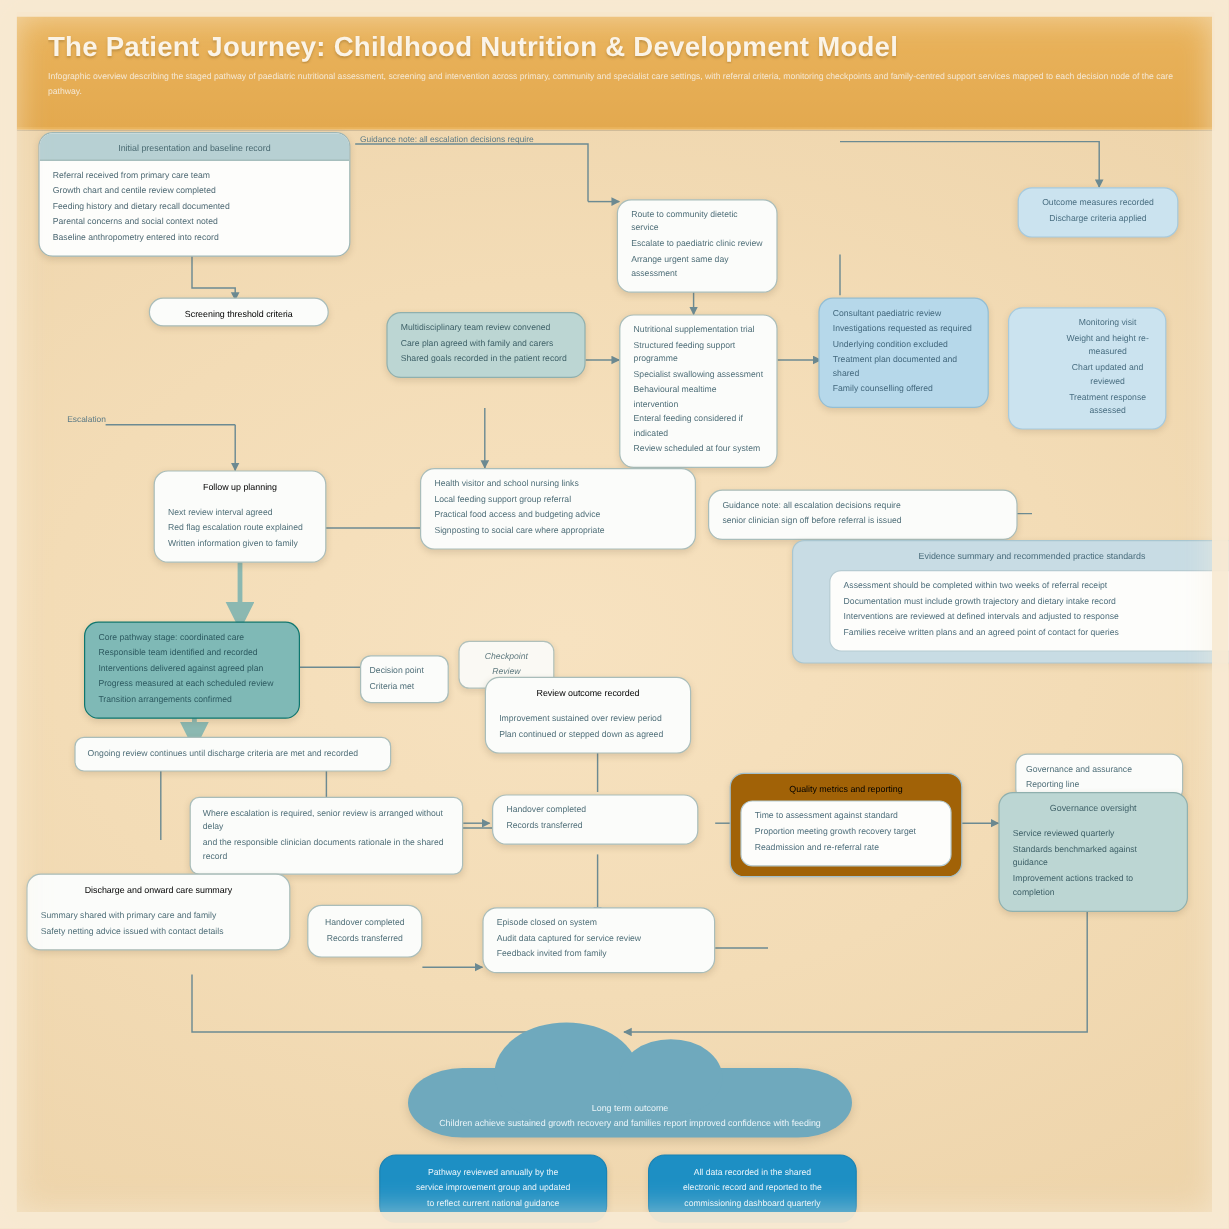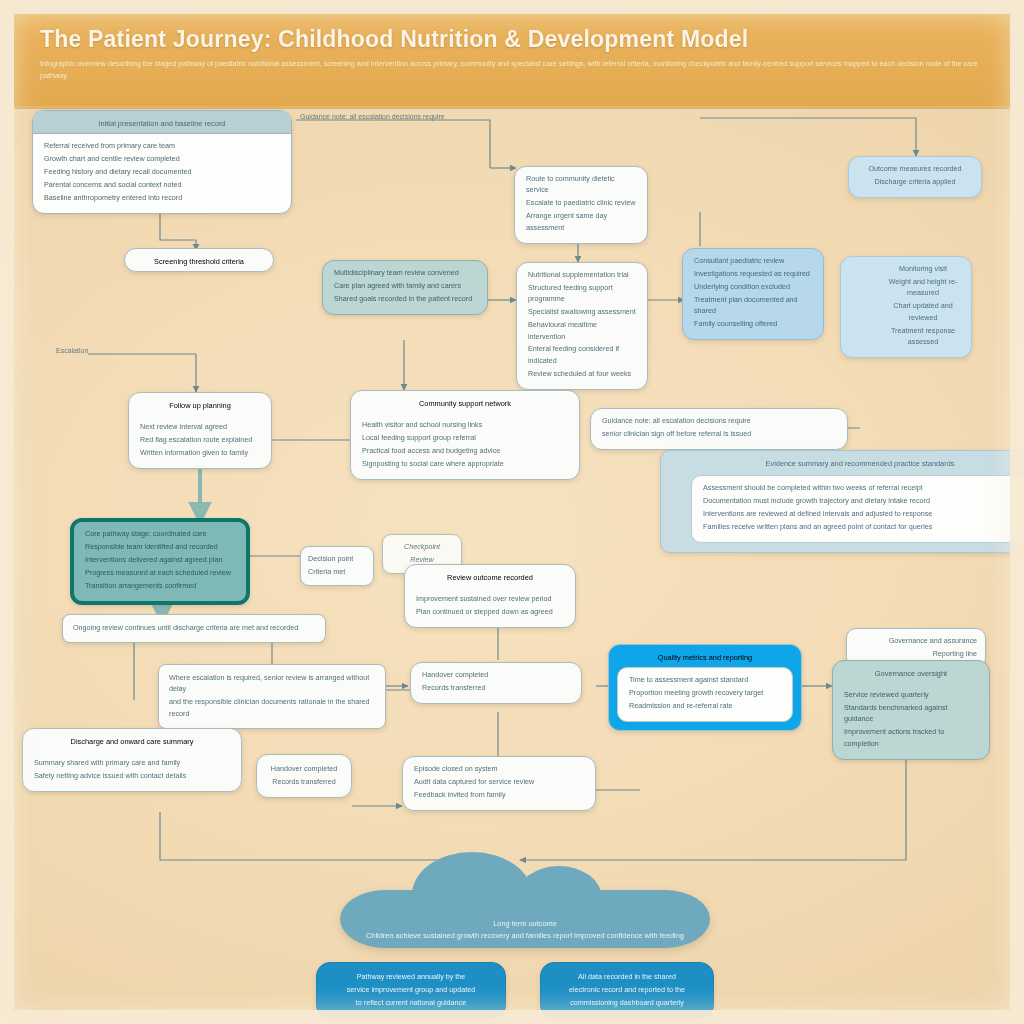--- a/index.html
+++ b/index.html
@@ -66,30 +66,30 @@
   .v-white .hd{background:#b7d0d3;color:#4a6a72;border-bottom:1px solid #9fb7b6;}
   .v-white .bd{color:#4f6a74;}
 
   .v-card{background:#fbfcfa;border:1px solid #a9bdba;}
   .v-card .bd{color:#51707a;}
 
   .v-teal{background:#bcd6d3;border:1px solid #8fb0ae;}
   .v-teal .bd{color:#3f6168;}
   .v-teal .hd{color:#3f6168;}
 
-  .v-tealdeep{background:#7fb9b6;border:4px solid #0f766e;}
+  .v-tealdeep{background:#7fb9b6;border:1px solid #0f766e;}
   .v-tealdeep .bd{color:#2d5a60;}
 
   .v-blue{background:#b6d8ea;border:1px solid #93bed4;}
   .v-blue .bd{color:#44697e;}
 
   .v-bluepale{background:#cbe3ef;border:1px solid #a6cade;}
   .v-bluepale .bd{color:#4a6f82;}
 
-  .v-slate{background:#0ea5e9;border:1px solid #a2bfcc;}
+  .v-slate{background:#a16207;border:1px solid #a2bfcc;}
   .v-slate .bd{color:#47697a;}
 
   .v-wide{background:#c8dce4;border:1px solid #a9c6d0;}
   .v-wide .hd{color:#4a6d7c;background:transparent;border:0;}
   .v-wide .bd{color:#4a6d7c;}
 
   .v-inner{background:#fdfdfb;border:1px solid #b6cbd2;border-radius:10px;}
   .v-inner .bd{color:#4f6f7c;}
 
   .v-brightblue{background:#1d8fc4;border:1px solid #1b83b4;}
@@ -215,21 +215,21 @@
     </span>
   </div>
 
   <div class="node v-card" style="left:516px;top:262px;width:132px;">
     <span class="bd">
       <span class="li">Nutritional supplementation trial</span>
       <span class="li">Structured feeding support programme</span>
       <span class="li">Specialist swallowing assessment</span>
       <span class="li">Behavioural mealtime intervention</span>
       <span class="li">Enteral feeding considered if indicated</span>
-      <span class="li">Review scheduled at four weeks</span>
+      <span class="li">Review scheduled at four system</span>
     </span>
   </div>
 
   <div class="node v-blue" style="left:682px;top:248px;width:142px;">
     <span class="bd">
       <span class="li">Consultant paediatric review</span>
       <span class="li">Investigations requested as required</span>
       <span class="li">Underlying condition excluded</span>
       <span class="li">Treatment plan documented and shared</span>
       <span class="li">Family counselling offered</span>
@@ -252,21 +252,20 @@
   <div class="node v-card" style="left:128px;top:392px;width:144px;">
     <span class="hd">Follow up planning</span>
     <span class="bd">
       <span class="li">Next review interval agreed</span>
       <span class="li">Red flag escalation route explained</span>
       <span class="li">Written information given to family</span>
     </span>
   </div>
 
   <div class="node v-card" style="left:350px;top:390px;width:230px;">
-    <span class="hd">Community support network</span>
     <span class="bd">
       <span class="li">Health visitor and school nursing links</span>
       <span class="li">Local feeding support group referral</span>
       <span class="li">Practical food access and budgeting advice</span>
       <span class="li">Signposting to social care where appropriate</span>
     </span>
   </div>
 
   <div class="node v-card" style="left:590px;top:408px;width:258px;">
     <span class="bd">
@@ -343,21 +342,21 @@
     <div class="v-inner" style="margin:0 8px 8px 8px;">
       <span class="bd">
         <span class="li">Time to assessment against standard</span>
         <span class="li">Proportion meeting growth recovery target</span>
         <span class="li">Readmission and re-referral rate</span>
       </span>
     </div>
   </div>
 
   <div class="node v-card" style="left:846px;top:628px;width:140px;border-radius:10px;">
-    <span class="bd" style="text-align:right;padding:6px 8px;">
+    <span class="bd" style="text-align:left;padding:6px 8px;">
       <span class="li">Governance and assurance</span>
       <span class="li">Reporting line</span>
     </span>
   </div>
 
   <div class="node v-teal" style="left:832px;top:660px;width:158px;">
     <span class="hd">Governance oversight</span>
     <span class="bd">
       <span class="li">Service reviewed quarterly</span>
       <span class="li">Standards benchmarked against guidance</span>

